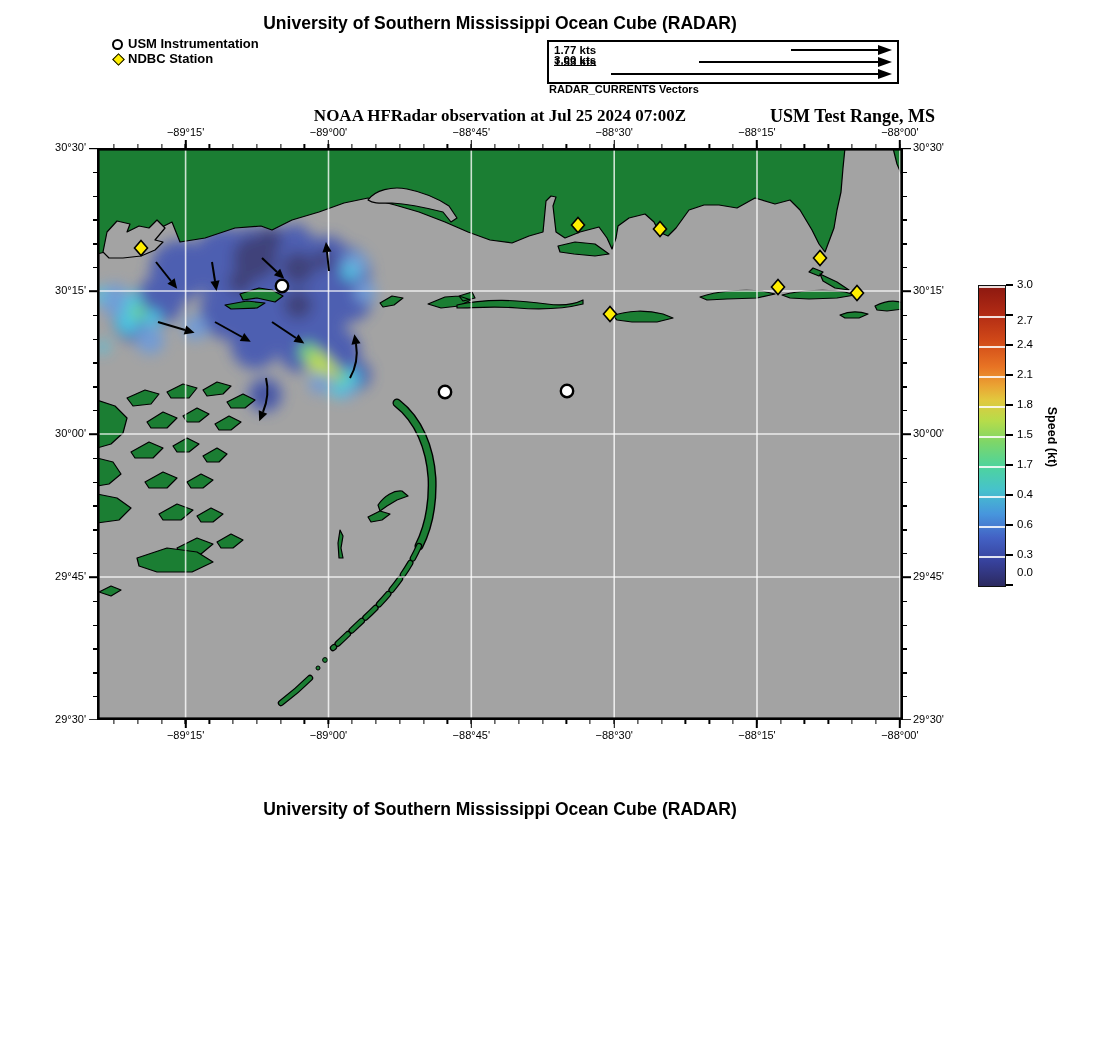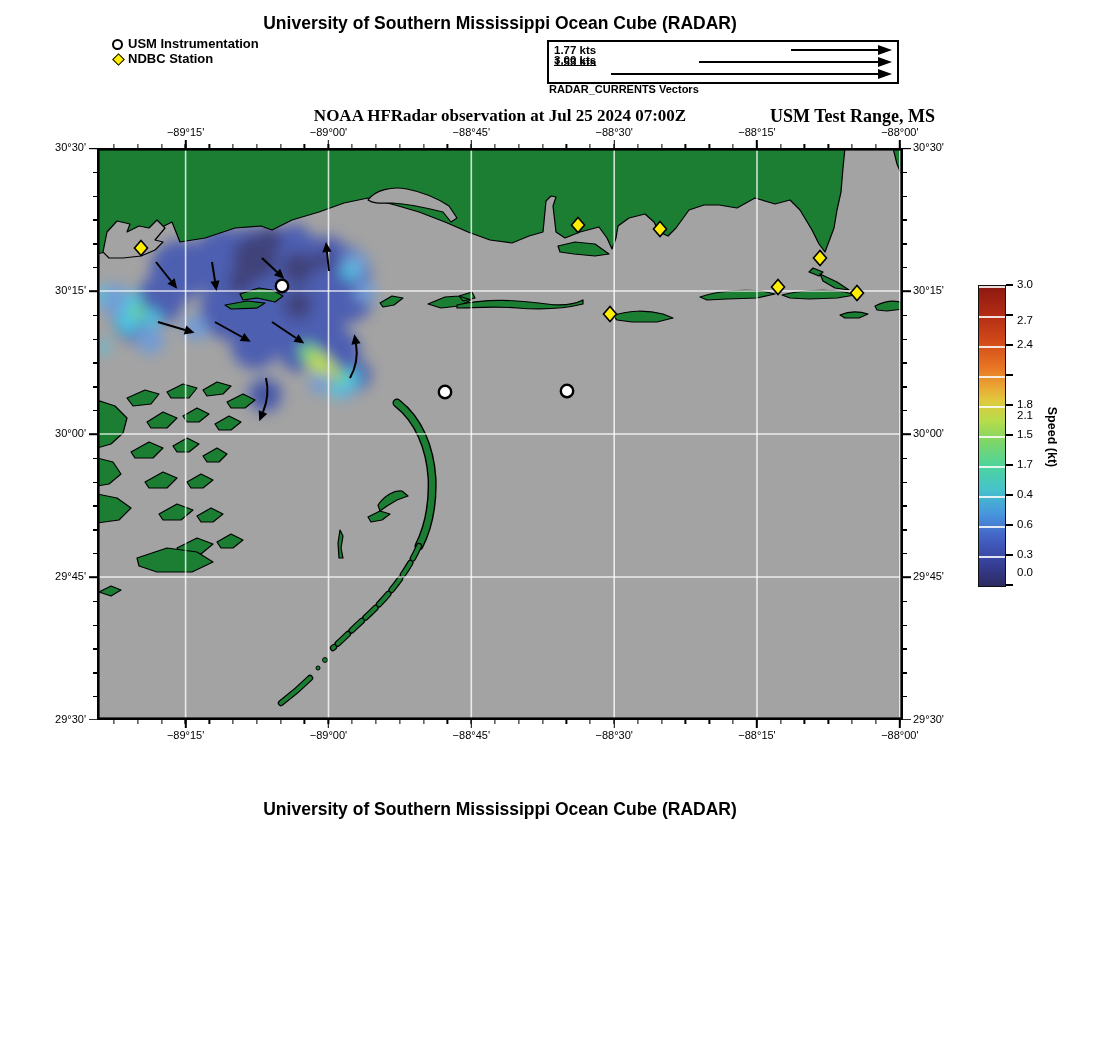--- a/index.html
+++ b/index.html
@@ -266,21 +266,21 @@
 <div class="axis-label" style="left:913px;top:570px;width:48px;text-align:left;">29°45'</div>
 <div class="axis-label" style="left:38px;top:713px;width:48px;text-align:right;">29°30'</div>
 <div class="axis-label" style="left:913px;top:713px;width:48px;text-align:left;">29°30'</div>
 <div class="cbar-tick" style="top:284.2px;"></div>
 <div class="cbar-text" style="top:278px;">3.0</div>
 <div class="cbar-tick" style="top:314.2px;"></div>
 <div class="cbar-text" style="top:308px;margin-top:6px;">2.7</div>
 <div class="cbar-tick" style="top:344.2px;"></div>
 <div class="cbar-text" style="top:338px;">2.4</div>
 <div class="cbar-tick" style="top:374.2px;"></div>
-<div class="cbar-text" style="top:368px;margin-top:41px;">2.1</div>
+<div class="cbar-text" style="top:368px;">2.1</div>
 <div class="cbar-tick" style="top:404.2px;"></div>
 <div class="cbar-text" style="top:398px;">1.8</div>
 <div class="cbar-tick" style="top:434.2px;"></div>
 <div class="cbar-text" style="top:428px;">1.5</div>
 <div class="cbar-tick" style="top:464.2px;"></div>
 <div class="cbar-text" style="top:458px;">1.7</div>
 <div class="cbar-tick" style="top:494.2px;"></div>
 <div class="cbar-text" style="top:488px;">0.4</div>
 <div class="cbar-tick" style="top:524.2px;"></div>
 <div class="cbar-text" style="top:518px;">0.6</div>

